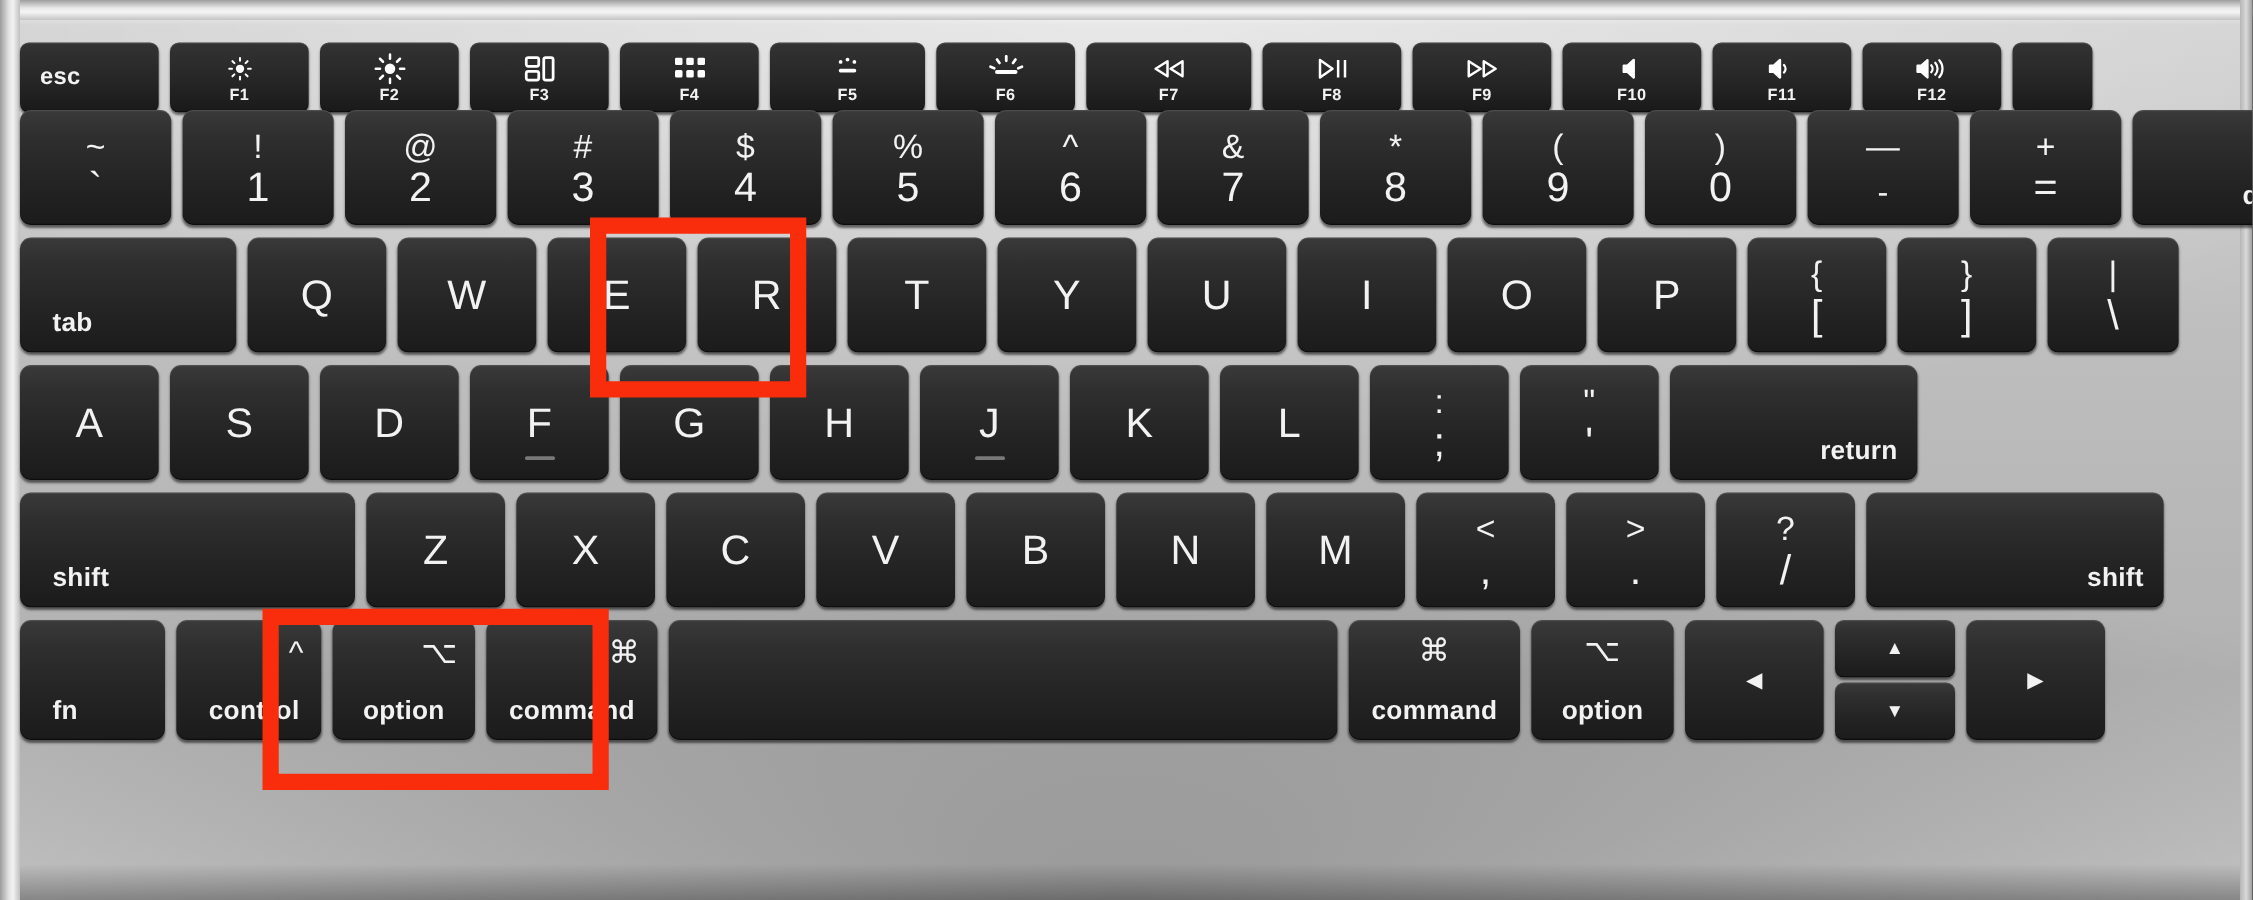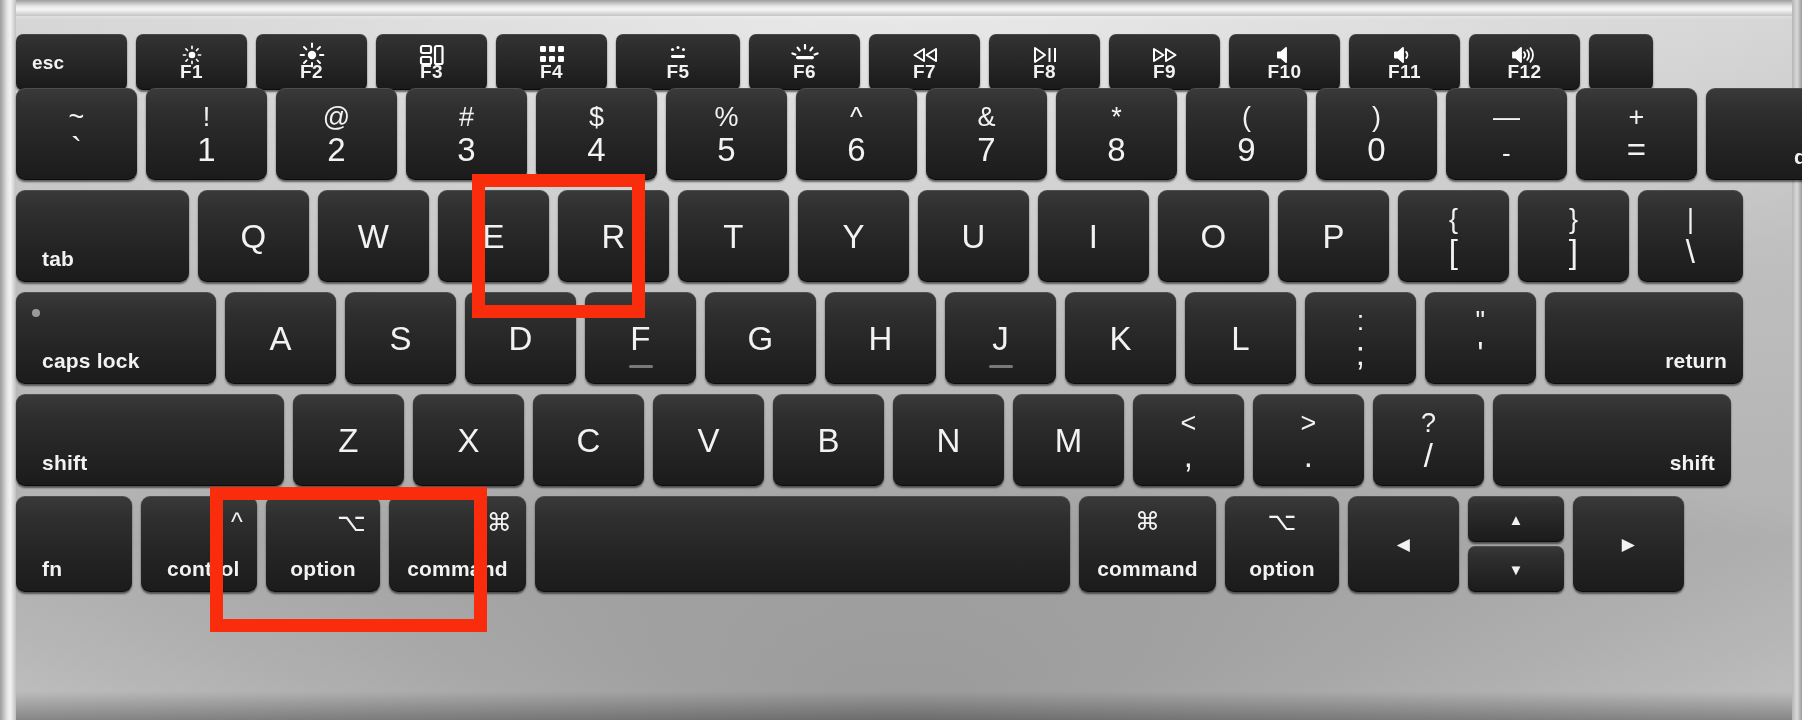--- a/index.html
+++ b/index.html
@@ -184,21 +184,21 @@
     height: 24px;
     display: flex;
     align-items: center;
     justify-content: center;
   }
   .fn-num {
     position: absolute;
     left: 0; right: 0;
     bottom: 7px;
     text-align: center;
-    font-size: 19px;
+    font-size: 13px;
     font-weight: 700;
     letter-spacing: .4px;
   }
   .fn-icon svg { display: block; }
 
   
   .caps-dot {
     position: absolute;
     left: 16px;
     top: 17px;
@@ -351,21 +351,21 @@
               <line x1="7.6" y1="3.6" x2="9.6" y2="6.4"></line>
               <line x1="22.4" y1="3.6" x2="20.4" y2="6.4"></line>
               <line x1="2.4" y1="9.4" x2="5.4" y2="10.6"></line>
               <line x1="27.6" y1="9.4" x2="24.6" y2="10.6"></line>
             </g>
           </svg>
         </span>
         <span class="fn-num">F6</span>
       </div>
 
-      <div class="key fnkey" style="width:111px;height:56px">
+      <div class="key fnkey" style="width:132px;height:56px">
         <span class="fn-icon">
           <svg width="28" height="18" viewBox="0 0 28 18" fill="none" stroke="#fff" stroke-width="2" stroke-linejoin="round">
             <path d="M13 3 L3.5 9 L13 15 Z"></path>
             <path d="M25 3 L15.5 9 L25 15 Z"></path>
           </svg>
         </span>
         <span class="fn-num">F7</span>
       </div>
 
       <div class="key fnkey" style="width:111px;height:56px">
@@ -523,24 +523,20 @@
         <span class="lbl stack-top">}</span>
         <span class="lbl stack-bot">]</span>
       </div>
       <div class="key" style="width:105px">
         <span class="lbl stack-top">|</span>
         <span class="lbl stack-bot">\</span>
       </div>
     </div>
 
     <div class="krow home-row">
-      <div class="key" style="width:200px">
-        <span class="caps-dot"></span>
-        <span class="lbl bl">caps lock</span>
-      </div>
       <div class="key" style="width:111px">
         <span class="lbl center">A</span>
       </div>
       <div class="key" style="width:111px">
         <span class="lbl center">S</span>
       </div>
       <div class="key" style="width:111px">
         <span class="lbl center">D</span>
       </div>
       <div class="key" style="width:111px">

